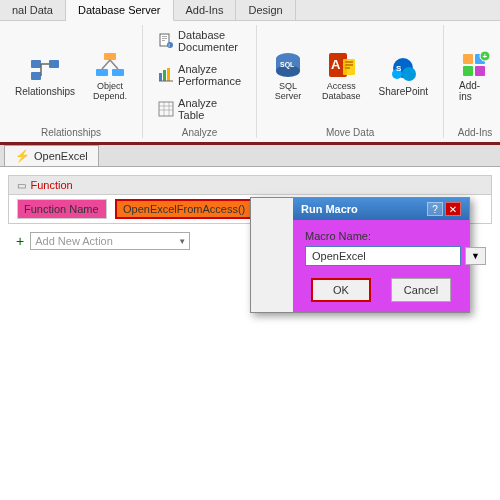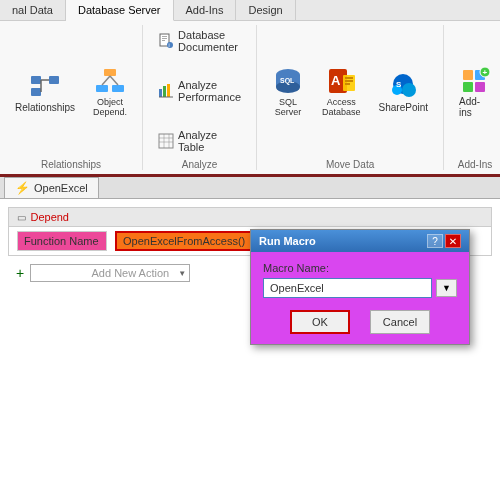--- a/index.html
+++ b/index.html
@@ -100,21 +100,21 @@
 
     .ribbon-btn-small .ribbon-btn-icon {
       width: 16px;
       height: 16px;
       font-size: 12px;
     }
 
     .analyze-group {
       display: flex;
       flex-direction: column;
-      gap: 18px;
+      gap: 2px;
     }
 
     
     .doc-tabs {
       background: #e0e0e0;
       display: flex;
       align-items: flex-end;
       padding: 0 4px;
       border-bottom: 1px solid #aaa;
     }
@@ -212,28 +212,27 @@
     }
 
     .add-icon {
       color: #006600;
       font-size: 14px;
       cursor: pointer;
     }
 
     .add-action-select {
       border: 1px solid #aaa;
-      padding: 2px 20px 2px 12px;
+      padding: 2px 20px 2px 4px;
       font-size: 11px;
       background: #fff;
       color: #999;
       appearance: none;
       position: relative;
       min-width: 160px;
-      text-align: right;
     }
 
     .add-action-wrapper {
       position: relative;
       display: inline-block;
     }
 
     .add-action-wrapper::after {
       content: '▼';
       position: absolute;
@@ -251,20 +250,21 @@
       top: 30px;
       left: 250px;
       z-index: 100;
     }
 
     .dialog {
       background: #f0f0f0;
       border: 1px solid #888;
       box-shadow: 3px 3px 8px rgba(0,0,0,0.4);
       width: 220px;
+      padding-left: 42px;
     }
 
     .dialog-titlebar {
       background: linear-gradient(to bottom, #4a90d9, #2f6db5);
       color: white;
       padding: 4px 8px;
       display: flex;
       align-items: center;
       justify-content: space-between;
       font-size: 11px;
@@ -514,21 +514,21 @@
     <span>OpenExcel</span>
   </div>
 </div>
 
 <div class="main-content">
   <div class="macro-pane">
 
     <div class="macro-section">
       <div class="macro-section-header">
         <span class="collapse-icon">▭</span>
-        <span class="section-title">Depend</span>
+        <span class="section-title">Function</span>
       </div>
       <div class="macro-row">
         <span class="field-label">Function Name</span>
         <span class="field-value">OpenExcelFromAccess()</span>
       </div>
     </div>
 
     <div class="add-action-row">
       <span class="add-icon">+</span>
       <div class="add-action-wrapper">

